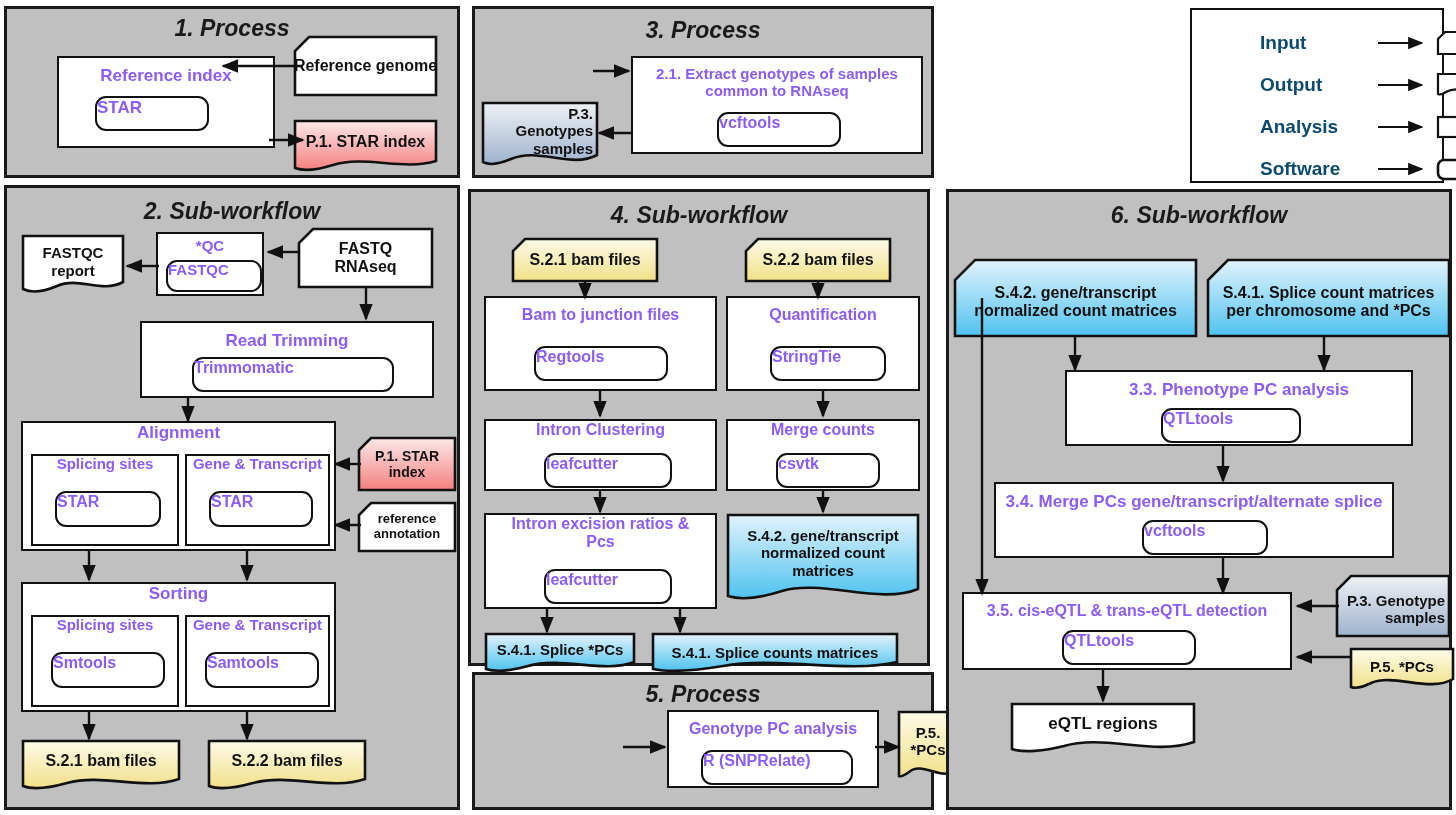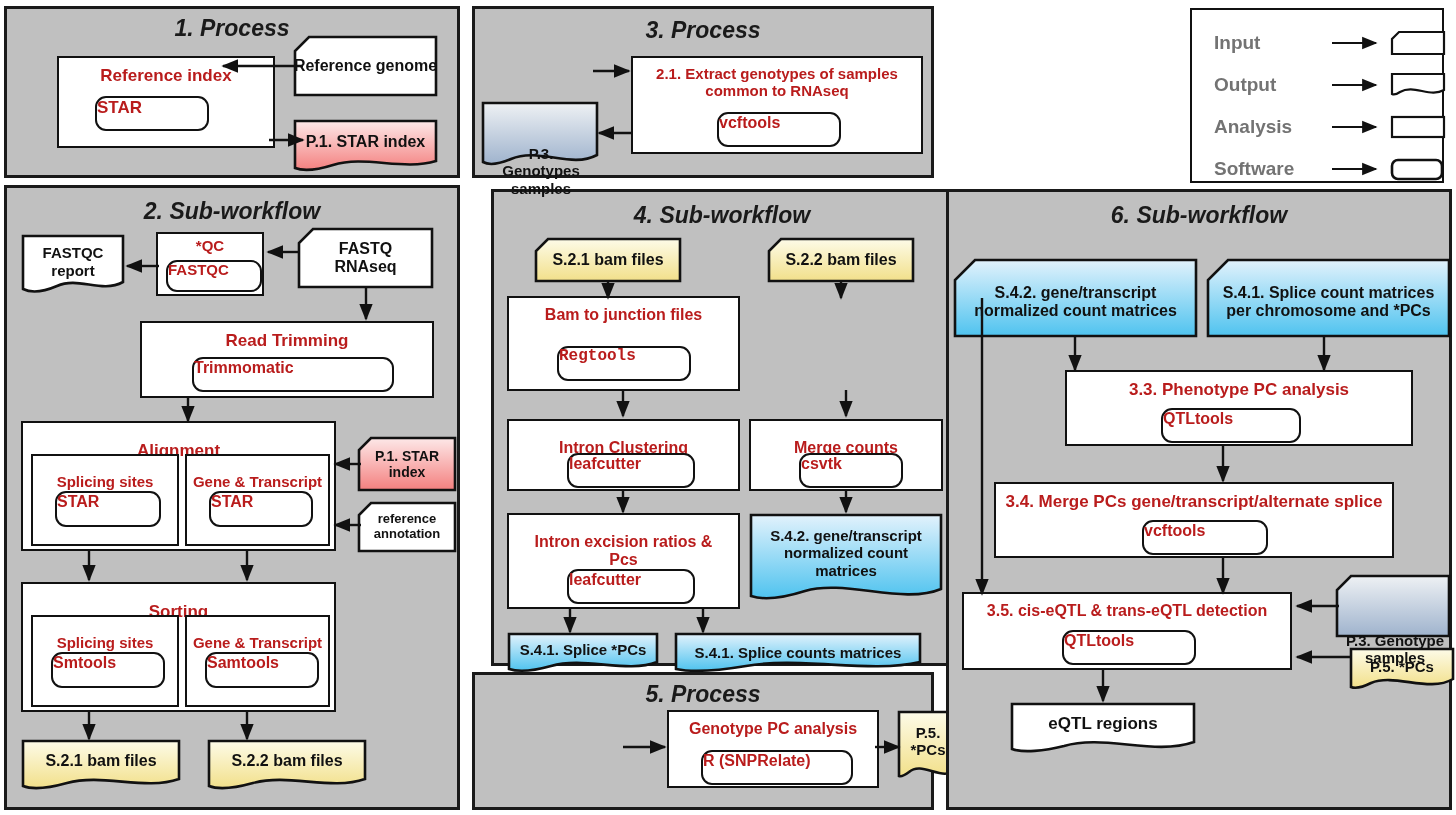--- a/index.html
+++ b/index.html
@@ -4,46 +4,46 @@
 <style>
   html,body{margin:0;padding:0;background:#ffffff;}
   body{width:1456px;height:815px;position:relative;
        font-family:"Liberation Sans","DejaVu Sans",sans-serif;
        -webkit-font-smoothing:antialiased;}
   .panel{position:absolute;background:#c0c0c0;border:3px solid #1a1a1a;box-sizing:border-box;}
   .panel-title{position:absolute;left:0;right:0;text-align:center;
        font-style:italic;font-weight:bold;font-size:23px;color:#1a1a1a;}
   .node{position:absolute;box-sizing:border-box;display:flex;
         flex-direction:column;align-items:center;justify-content:flex-start;
-        font-weight:bold;color:#b91c1c;line-height:1.12;}
+        font-weight:bold;color:#8b5cf6;line-height:1.12;}
   
   .analysis{background:#ffffff;border:2.5px solid #111;}
   
   .software{background:#ffffff;border:2.5px solid #111;border-radius:11px;
             align-items:center;justify-content:center;}
   
   .shape{position:absolute;}
   .shape svg{position:absolute;left:0;top:0;width:100%;height:100%;display:block;}
   .shape .lbl{position:relative;z-index:2;display:flex;align-items:center;
        justify-content:center;width:100%;height:100%;text-align:center;
        font-weight:bold;color:#111;line-height:1.15;box-sizing:border-box;}
-  .shape .lbl.lft{justify-content:flex-start;text-align:center;margin-top:40px;}
+  .shape .lbl.lft{justify-content:flex-start;text-align:right;}
   
   .arrow{position:absolute;}
   .arrow svg{display:block;overflow:visible;}
   .legend{position:absolute;background:#fff;border:2.5px solid #111;box-sizing:border-box;}
   .leg-row{position:absolute;display:flex;align-items:center;}
-  .leg-label{font-weight:bold;font-size:19px;color:#737373;width:118px;}
+  .leg-label{font-weight:bold;font-size:19px;color:#0c4a6e;width:118px;margin-left:46px;}
   .leg-arrow{width:52px;height:14px;position:relative;}
   .leg-shape{position:relative;width:56px;height:26px;margin-left:6px;}
   .leg-shape svg{position:absolute;left:0;top:0;width:100%;height:100%;}
   .t14{font-size:14px}.t15{font-size:15px}.t16{font-size:16px}
   .t17{font-size:17px}
   .t13{font-size:13px}
-  .pad6{padding-top:18px}.pad4{padding-top:4px}.pad8{padding-top:8px}
+  .pad6{padding-top:0}.pad4{padding-top:4px}.pad8{padding-top:8px}
 </style>
 </head>
 <body>
 
 <svg width="0" height="0" style="position:absolute">
   <defs>
     <linearGradient id="gYel" x1="0" y1="0" x2="0" y2="1">
       <stop offset="0%" stop-color="#fdfbe8"></stop>
         <stop offset="100%" stop-color="#f2e08a"></stop>
     </linearGradient>
@@ -252,39 +252,43 @@
         <line x1="0" y1="7" x2="36" y2="7" stroke="#111" stroke-width="2.4" marker-end="url(#ah)"></line>
       </svg>
   </div>
   <div class="arrow" style="left:118px;top:117px;">
     <svg width="42" height="14">
         <line x1="40" y1="7" x2="6" y2="7" stroke="#111" stroke-width="2.4" marker-end="url(#ah)"></line>
       </svg>
   </div>
 </div>
 
-<div class="panel" style="left:491px;top:189px;width:462px;height:477px;">
+<div class="panel" style="left:468px;top:189px;width:462px;height:477px;">
   <div class="panel-title" style="top:10px;">4. Sub-workflow</div>
 
   <div class="shape" style="left:40px;top:45px;width:148px;height:46px;">
     <svg viewBox="0 0 148 46" preserveAspectRatio="none">
       <path d="M14,2 L146,2 L146,44 L2,44 L2,14 Z" fill="url(#gYel)" stroke="#111" stroke-width="2.6"></path>
     </svg>
     <div class="lbl t16">S.2.1 bam files</div>
   </div>
   <div class="shape" style="left:273px;top:45px;width:148px;height:46px;">
     <svg viewBox="0 0 148 46" preserveAspectRatio="none">
       <path d="M14,2 L146,2 L146,44 L2,44 L2,14 Z" fill="url(#gYel)" stroke="#111" stroke-width="2.6"></path>
     </svg>
     <div class="lbl t16">S.2.2 bam files</div>
   </div>
 
   <div class="node analysis" style="left:13px;top:104px;width:233px;height:95px;">
     <div class="t16 pad8">Bam to junction files</div>
-    <div class="software t16" style="position:absolute;left:48px;top:48px;width:130px;height:31px;font-family:Liberation Mono, monospace;">Regtools</div>
+    <div class="software t16" style="position:absolute;left:48px;top:48px;width:130px;height:31px;">Regtools</div>
+  </div>
+  <div class="node analysis" style="left:255px;top:104px;width:194px;height:95px;">
+    <div class="t16 pad8">Quantification</div>
+    <div class="software t16" style="position:absolute;left:42px;top:48px;width:112px;height:31px;">StringTie</div>
   </div>
 
   <div class="node analysis" style="left:13px;top:227px;width:233px;height:72px;">
     <div class="t16 pad6">Intron Clustering</div>
     <div class="software t16" style="position:absolute;left:58px;top:32px;width:124px;height:31px;">leafcutter</div>
   </div>
   <div class="node analysis" style="left:255px;top:227px;width:194px;height:72px;">
     <div class="t16 pad6">Merge counts</div>
     <div class="software t16" style="position:absolute;left:48px;top:32px;width:100px;height:31px;">csvtk</div>
   </div>

